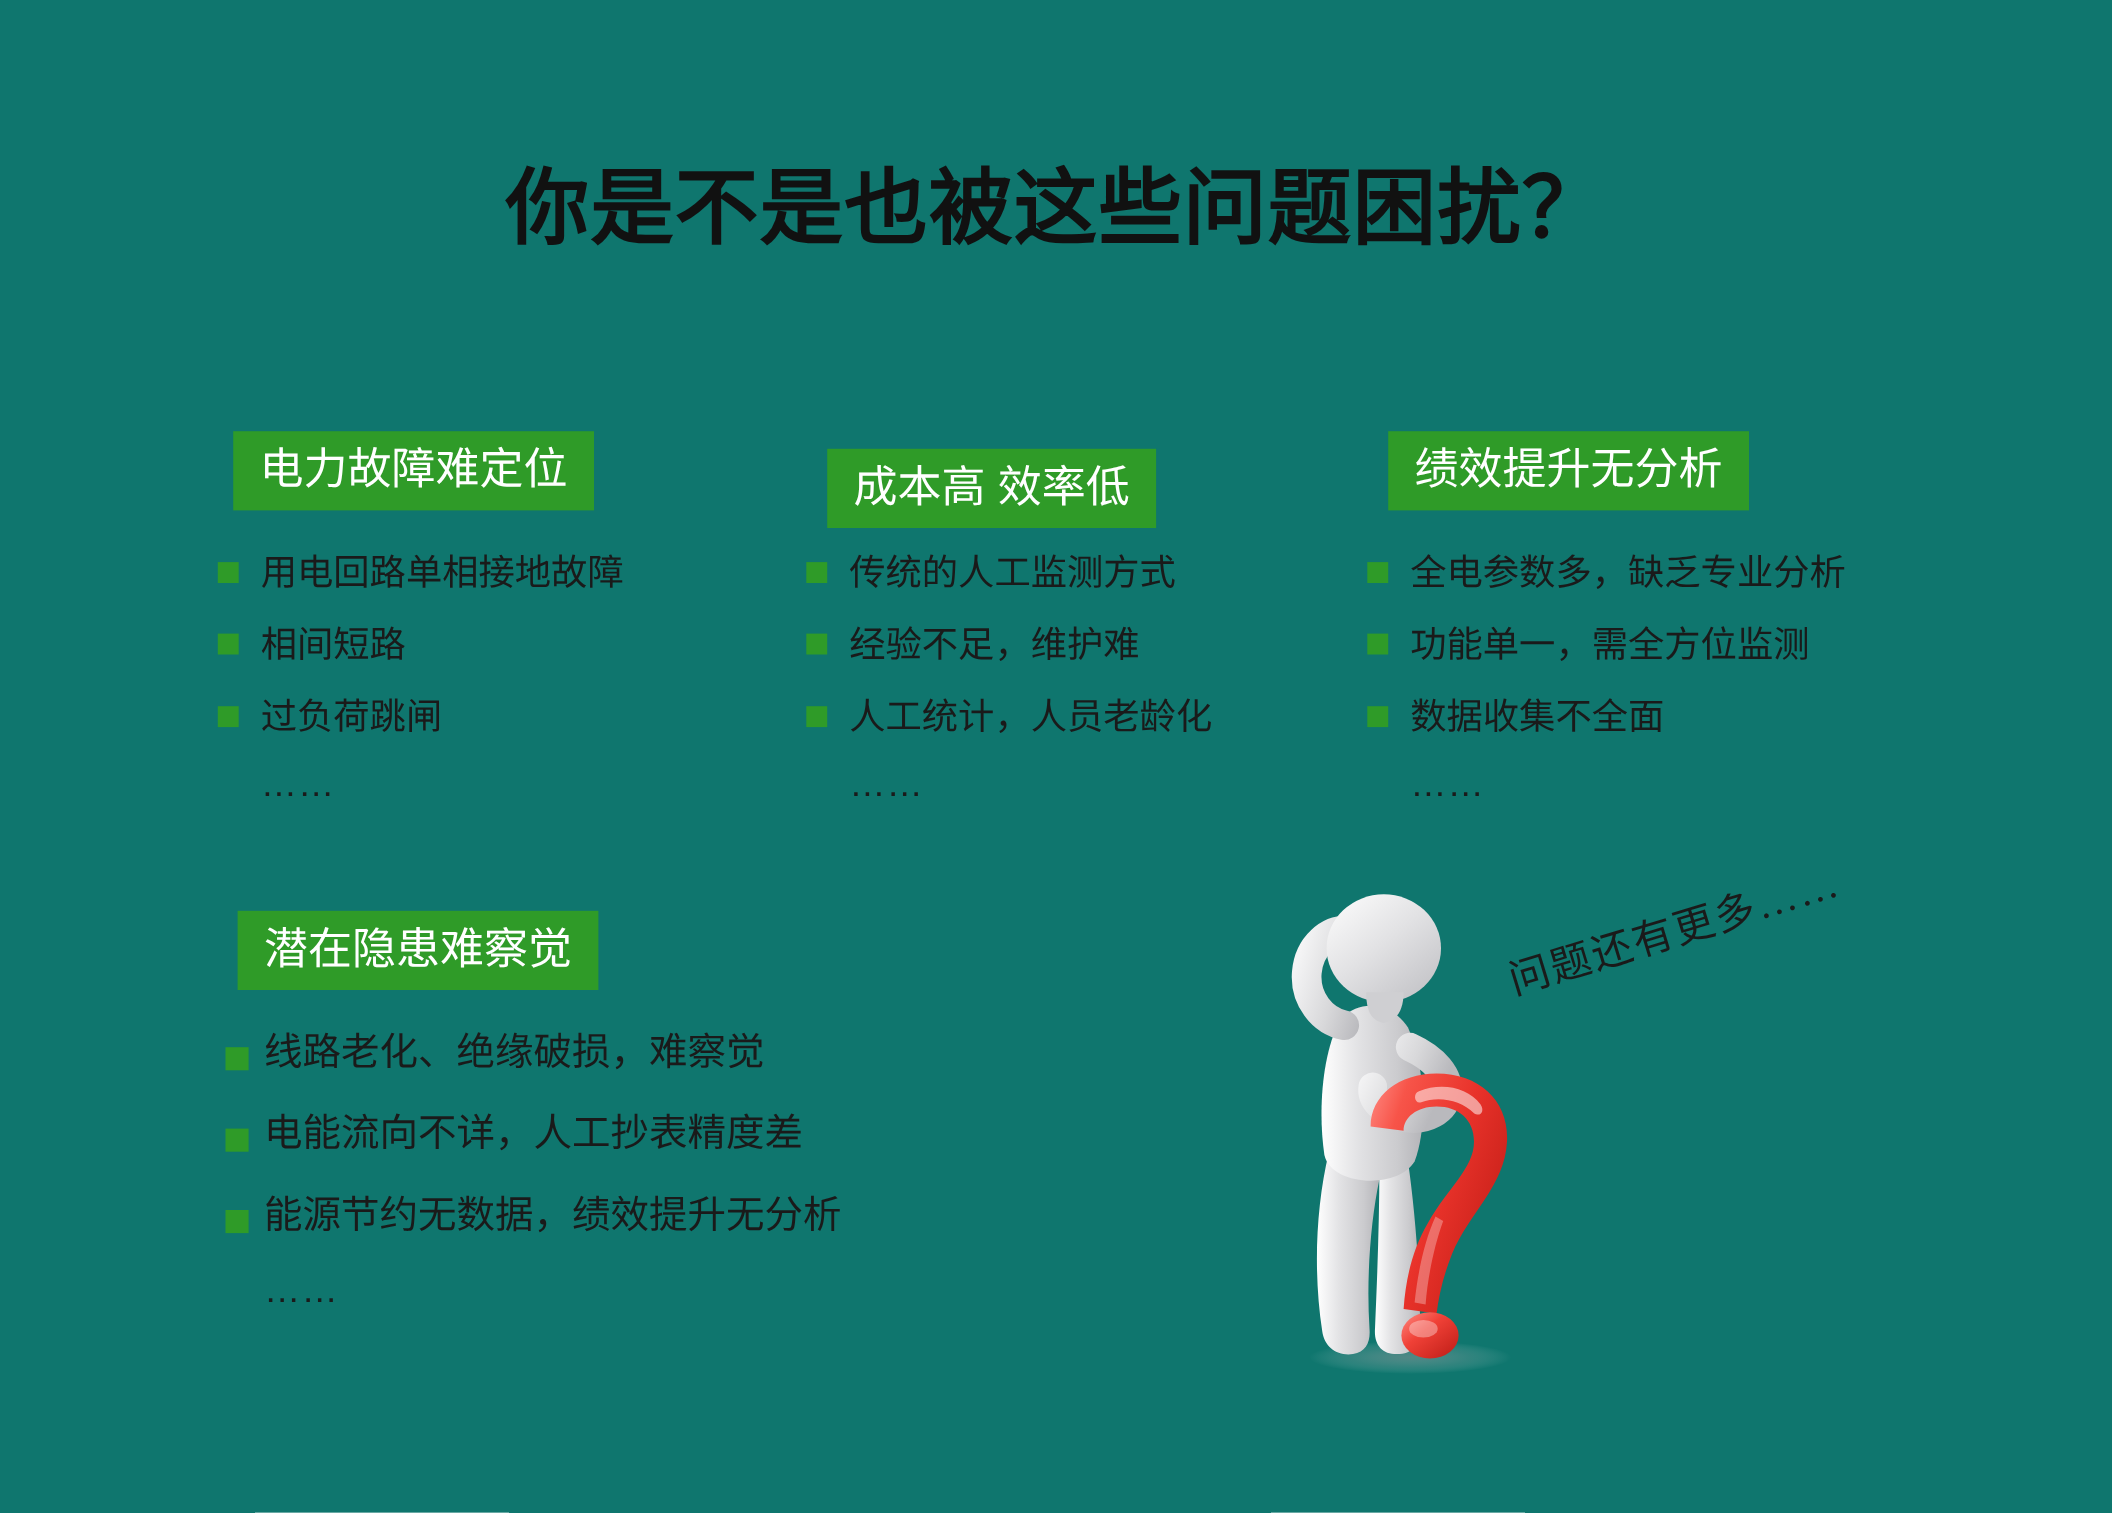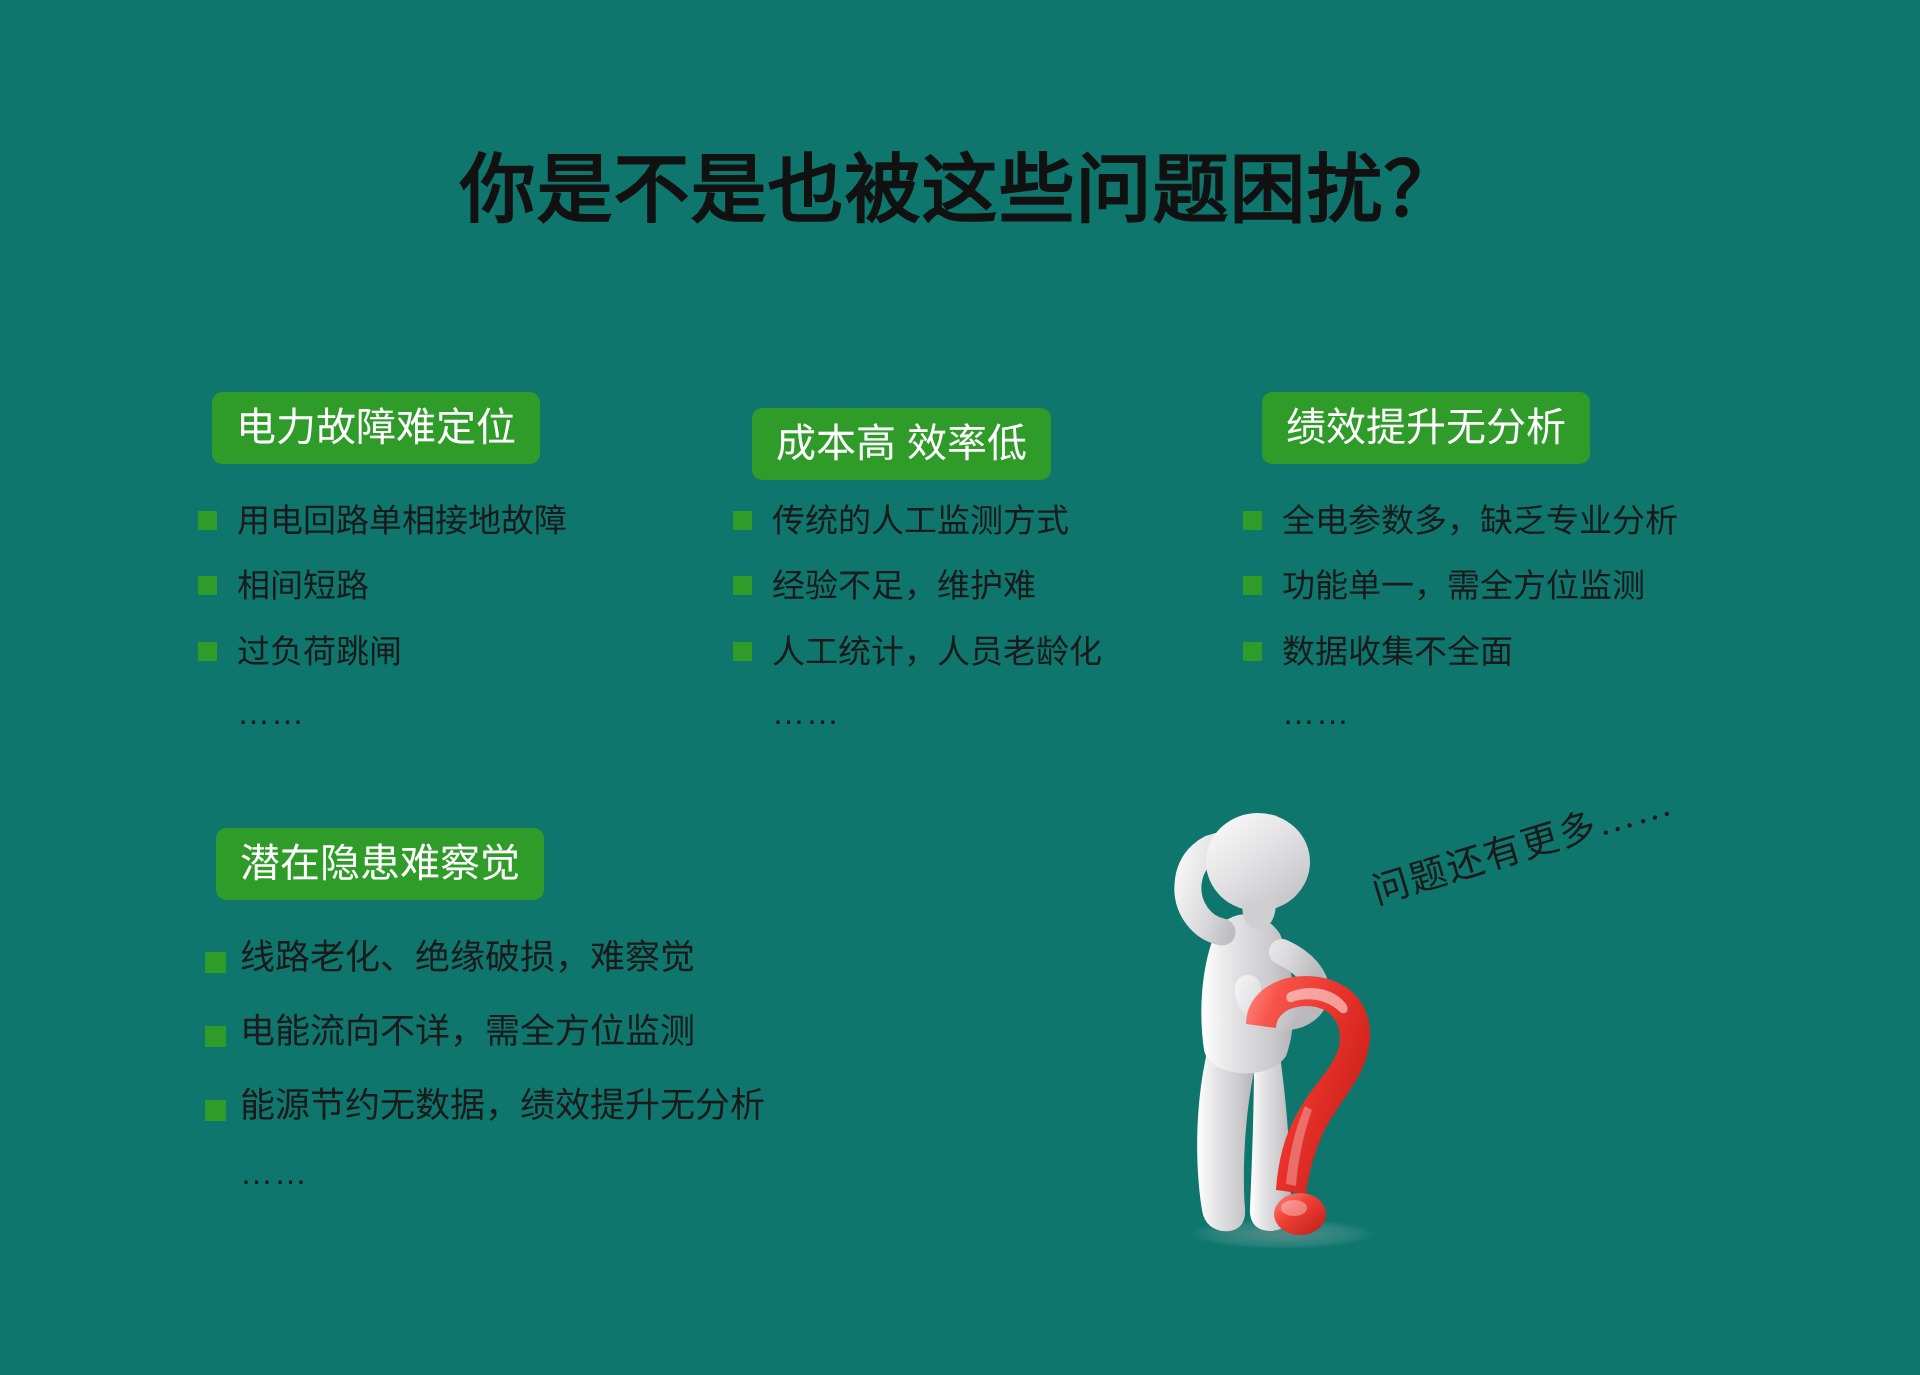--- a/index.html
+++ b/index.html
@@ -42,21 +42,20 @@
   .chip {
     position: absolute;
     background: #2F9B28;
     color: #ffffff;
     font-size: 40px;
     font-weight: 500;
     line-height: 1;
     padding: 15px 24px 17px 24px;
     white-space: nowrap;
     box-sizing: border-box;
-    border-radius: 10px;
   }
 
   .chip-1 { left: 212px; top: 392px; }
   .chip-2 { left: 752px; top: 408px; }
   .chip-3 { left: 1262px; top: 392px; }
   .chip-4 { left: 216px; top: 828px; }
 
   
   .col {
     position: absolute;
@@ -199,21 +198,21 @@
 
   <div class="chip chip-4">潜在隐患难察觉</div>
 
   <div class="col-bottom">
     <div class="bullet-row">
       <span class="bullet-sq"></span>
       <span class="bullet-txt">线路老化、绝缘破损，难察觉</span>
     </div>
     <div class="bullet-row">
       <span class="bullet-sq"></span>
-      <span class="bullet-txt">电能流向不详，需全方位监测</span>
+      <span class="bullet-txt">电能流向不详，人工抄表精度差</span>
     </div>
     <div class="bullet-row">
       <span class="bullet-sq"></span>
       <span class="bullet-txt">能源节约无数据，绩效提升无分析</span>
     </div>
     <div class="ellipsis-row">……</div>
   </div>
 
   <div class="annotation">问题还有更多……</div>
 

